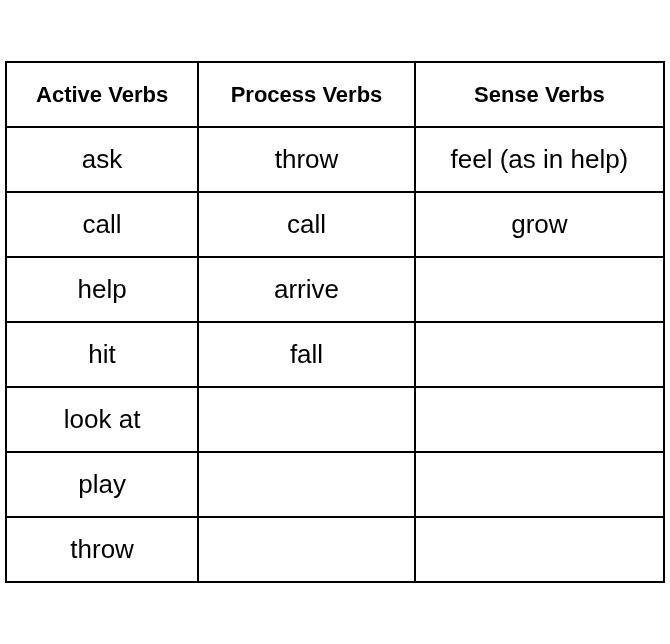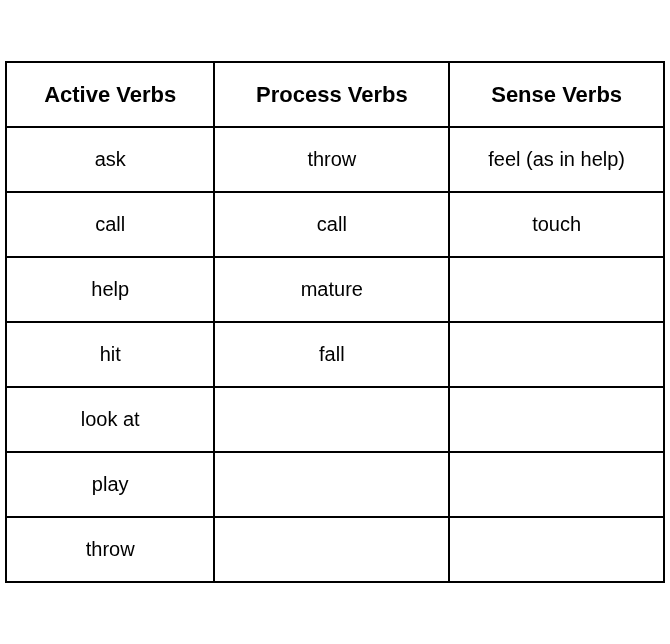--- a/index.html
+++ b/index.html
@@ -34,21 +34,21 @@
       text-align: center;
       font-size: 22px;
       font-weight: bold;
       background: #fff;
     }
 
     td {
       border: 2px solid #000;
       padding: 14px 10px;
       text-align: center;
-      font-size: 20px;
+      font-size: 26px;
       font-weight: normal;
       background: #fff;
     }
 
     tr {
       height: 65px;
     }
   </style>
 </head>
 <body>
@@ -64,25 +64,25 @@
     </thead>
     <tbody id="table-body">
     <tr>
           <td>ask</td>
           <td>throw</td>
           <td>feel (as in help)</td>
         </tr>
         <tr>
           <td>call</td>
           <td>call</td>
-          <td>touch</td>
+          <td>grow</td>
         </tr>
         <tr>
           <td>help</td>
-          <td>mature</td>
+          <td>arrive</td>
           <td></td>
         </tr>
         <tr>
           <td>hit</td>
           <td>fall</td>
           <td></td>
         </tr>
         <tr>
           <td>look at</td>
           <td></td>

